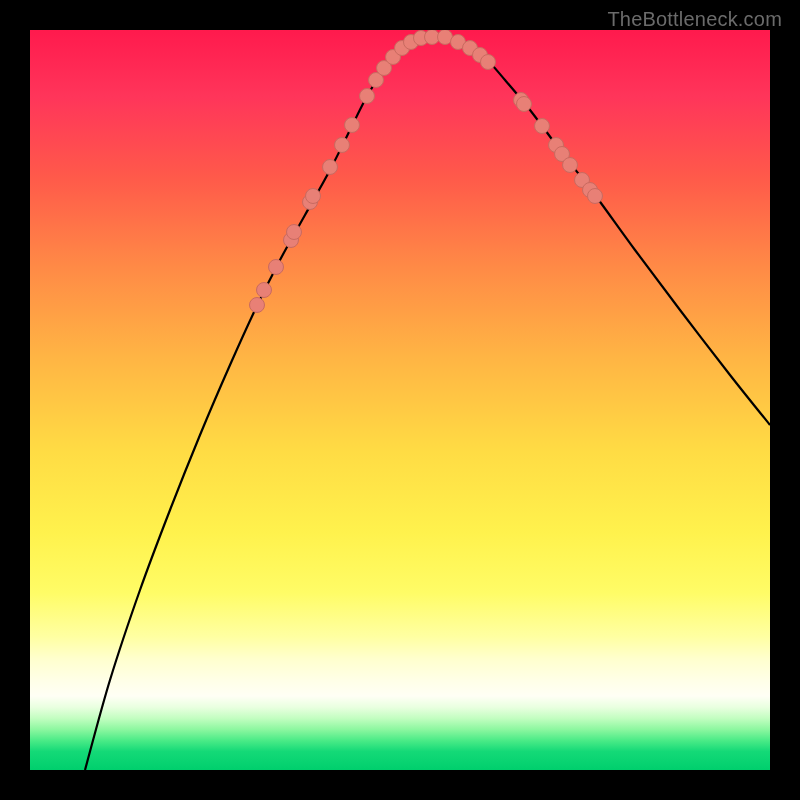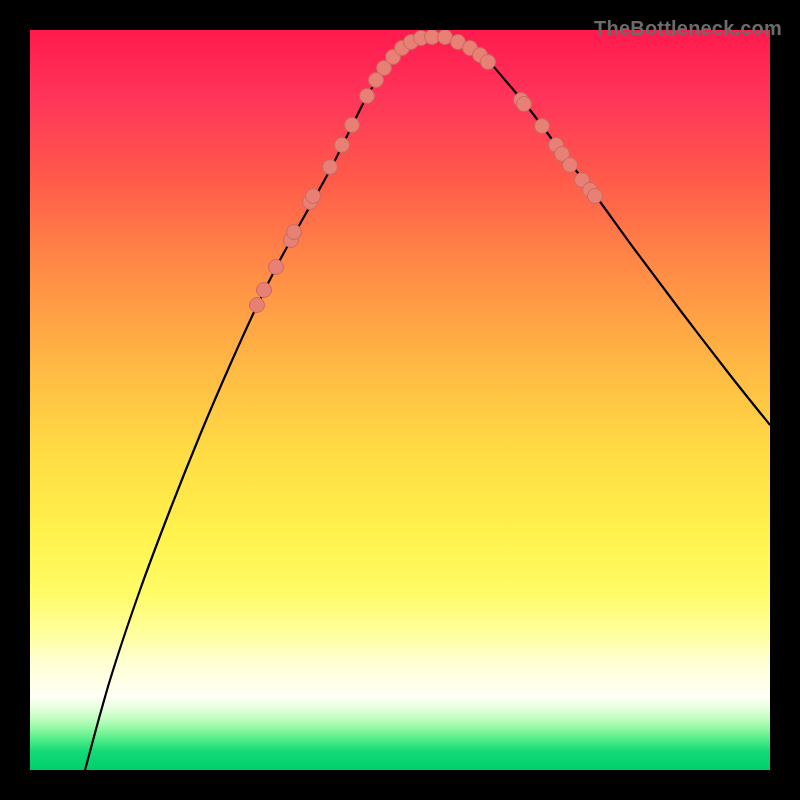--- a/index.html
+++ b/index.html
@@ -43,24 +43,23 @@
       #14d977 97.5%,
       #00cf6d 100%
     );
   }
   .watermark {
     position: absolute;
     top: 8px;
     right: 18px;
     color: #6b6b6b;
     font-size: 20px;
-    font-weight: 700;
+    font-weight: 400;
     letter-spacing: 0.2px;
     z-index: 5;
-    margin-top: 9px;
   }
   svg.curve {
     position: absolute;
     inset: 0;
     width: 100%;
     height: 100%;
   }
 </style>
 </head>
 <body>

